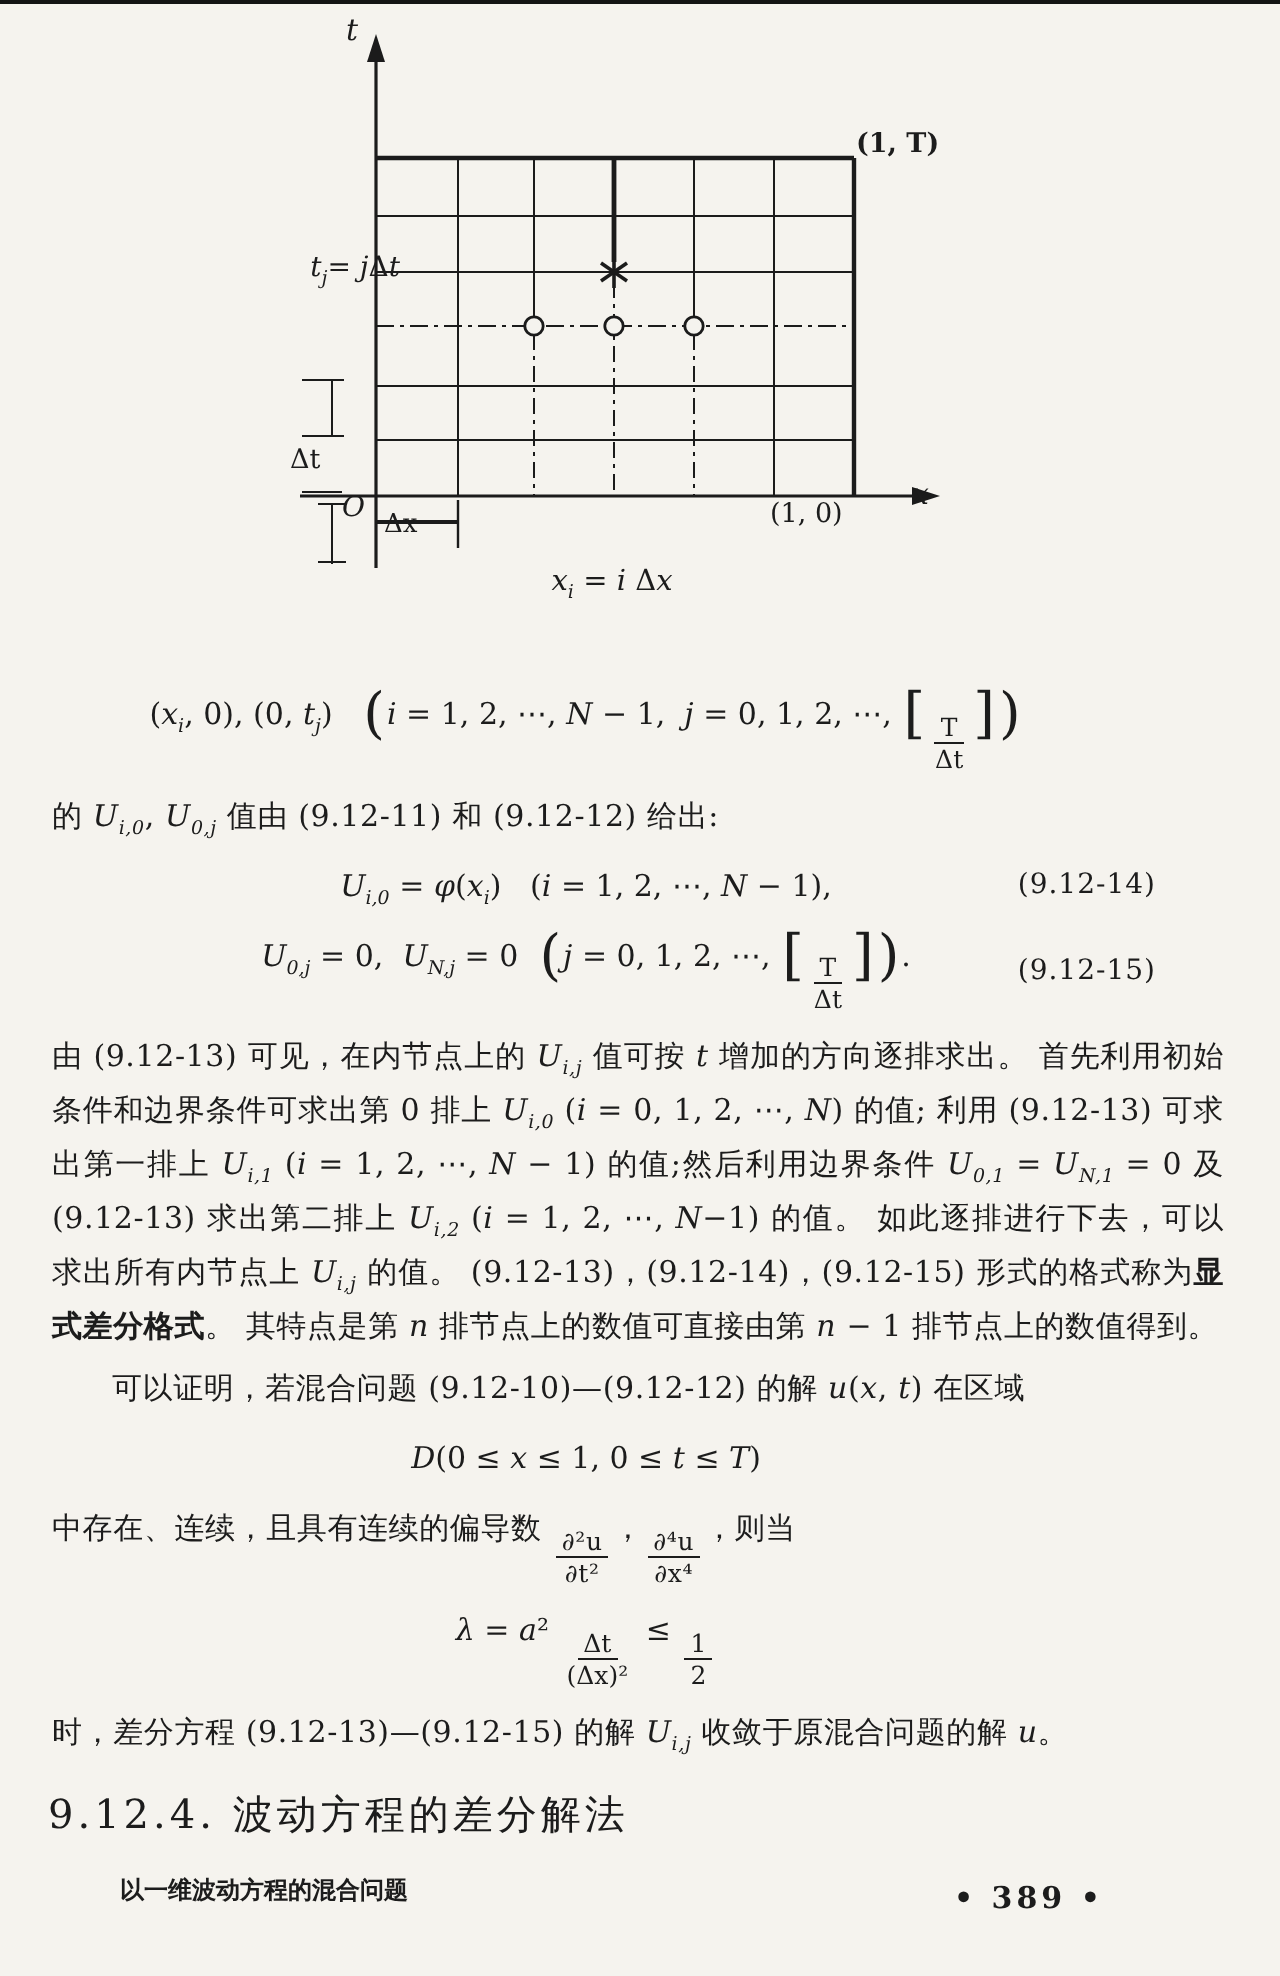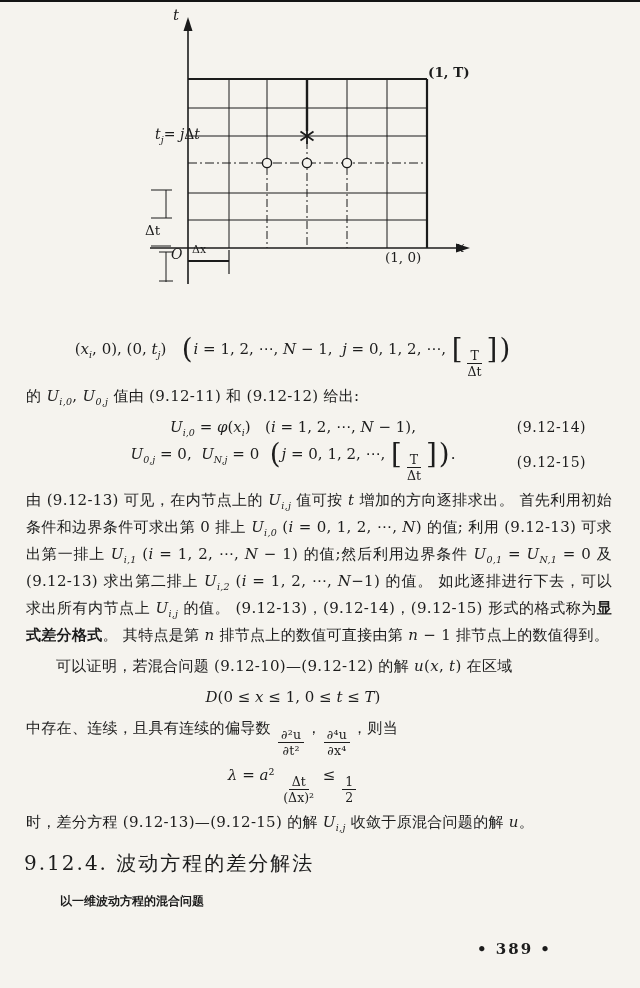--- a/index.html
+++ b/index.html
@@ -13,30 +13,30 @@
   .figure{position:absolute;top:0;left:0;width:640px;height:336px;}
   .fig-svg{position:absolute;top:0;left:0;}
   .fl{position:absolute;font-size:14px;line-height:1;white-space:nowrap;}
   .fl-t{left:173px;top:8px;font-style:italic;font-size:15px;}
   .fl-x{left:456px;top:240px;font-style:italic;font-size:15px;}
   .fl-ct{left:428px;top:66px;font-size:13.5px;font-weight:bold;}
   .fl-cb{left:385px;top:251px;font-size:13.5px;}
   .fl-rl{left:128px;top:127px;width:72px;text-align:right;font-size:14px;}
   .fl-dt{left:145px;top:224px;font-size:13.5px;}
   .fl-o{left:171px;top:247px;font-style:italic;font-size:14px;}
-  .fl-dx{left:192px;top:244px;font-size:11px;}
+  .fl-dx{left:192px;top:256px;font-size:13px;}
   .fcap{position:absolute;left:0;width:612px;text-align:center;font-size:14.5px;}
   .fcap-fm{top:283px;}
   .fcap-fc{top:308px;word-spacing:10px;letter-spacing:1px;}
   
   .content{position:absolute;top:336px;left:22px;width:594px;font-size:15px;line-height:27px;}
   p.body{margin:4px;text-align:justify;letter-spacing:0.3px;}
   p.indent{text-indent:2em;}
   .mt2{margin-top:2px;}.mt4{margin-top:4px;}.mt10{margin-top:10px;}
-  .eqrow{position:relative;text-align:center;padding-right:52px;margin:0;}
+  .eqrow{position:relative;text-align:center;padding-right:52px;margin:8px;}
   .eqnum{position:absolute;right:30px;top:50%;transform:translateY(-50%);font-size:14px;letter-spacing:0.5px;}
   .it{font-style:italic;font-family:"DejaVu Serif","DejaVu Sans",serif;}
   .bd{font-weight:bold;}
   sub{font-size:9.5px;line-height:0;}
   .frac{display:inline-flex;flex-direction:column;align-items:center;vertical-align:-38%;
         font-size:12.5px;line-height:1.2;margin:0 2px;text-align:center;}
   .frac .num{border-bottom:1.3px solid currentColor;padding:0 3px;}
   .frac .den{padding:0 2px;}
   .big{font-size:1.85em;font-weight:400;vertical-align:-0.16em;line-height:0;padding:0 1px;}
   .heading{margin:12px 0 0 2px;font-size:20px;font-weight:400;letter-spacing:2px;line-height:30px;}
@@ -97,20 +97,21 @@
       </g>
     </svg>
     <div class="fl fl-t">t</div>
     <div class="fl fl-x">x</div>
     <div class="fl fl-ct">(1, T)</div>
     <div class="fl fl-cb">(1, 0)</div>
     <div class="fl fl-rl"><span class="it">t</span><sub class="it">j</sub><span>= </span><span class="it">j</span><span>Δ</span><span class="it">t</span></div>
     <div class="fl fl-dt">Δt</div>
     <div class="fl fl-o">O</div>
     <div class="fl fl-dx">Δx</div>
+    <div class="fcap fcap-fm"><span class="it">x</span><sub class="it">i</sub><span> = </span><span class="it">i</span><span> Δ</span><span class="it">x</span></div>
   </div>
 
   <div class="content">
     <div class="eqrow mt10"><span>(</span><span class="it">x</span><sub class="it">i</sub><span>, 0), (0, </span><span class="it">t</span><sub class="it">j</sub><span>)&nbsp;&nbsp;&nbsp;</span><span class="big">(</span><span class="it">i</span><span> = 1, 2, ⋯, </span><span class="it">N</span><span> − 1,&nbsp; </span><span class="it">j</span><span> = 0, 1, 2, ⋯, </span><span class="big">[</span><span class="frac">
           <span class="num">T</span>
           <span class="den">Δt</span>
         </span><span class="big">]</span><span class="big">)</span></div>
 
     <p class="body mt2"><span>的 </span><span class="it">U</span><sub class="it">i,0</sub><span>, </span><span class="it">U</span><sub class="it">0,j</sub><span> 值由 (9.12-11) 和 (9.12-12) 给出:</span></p>
 

